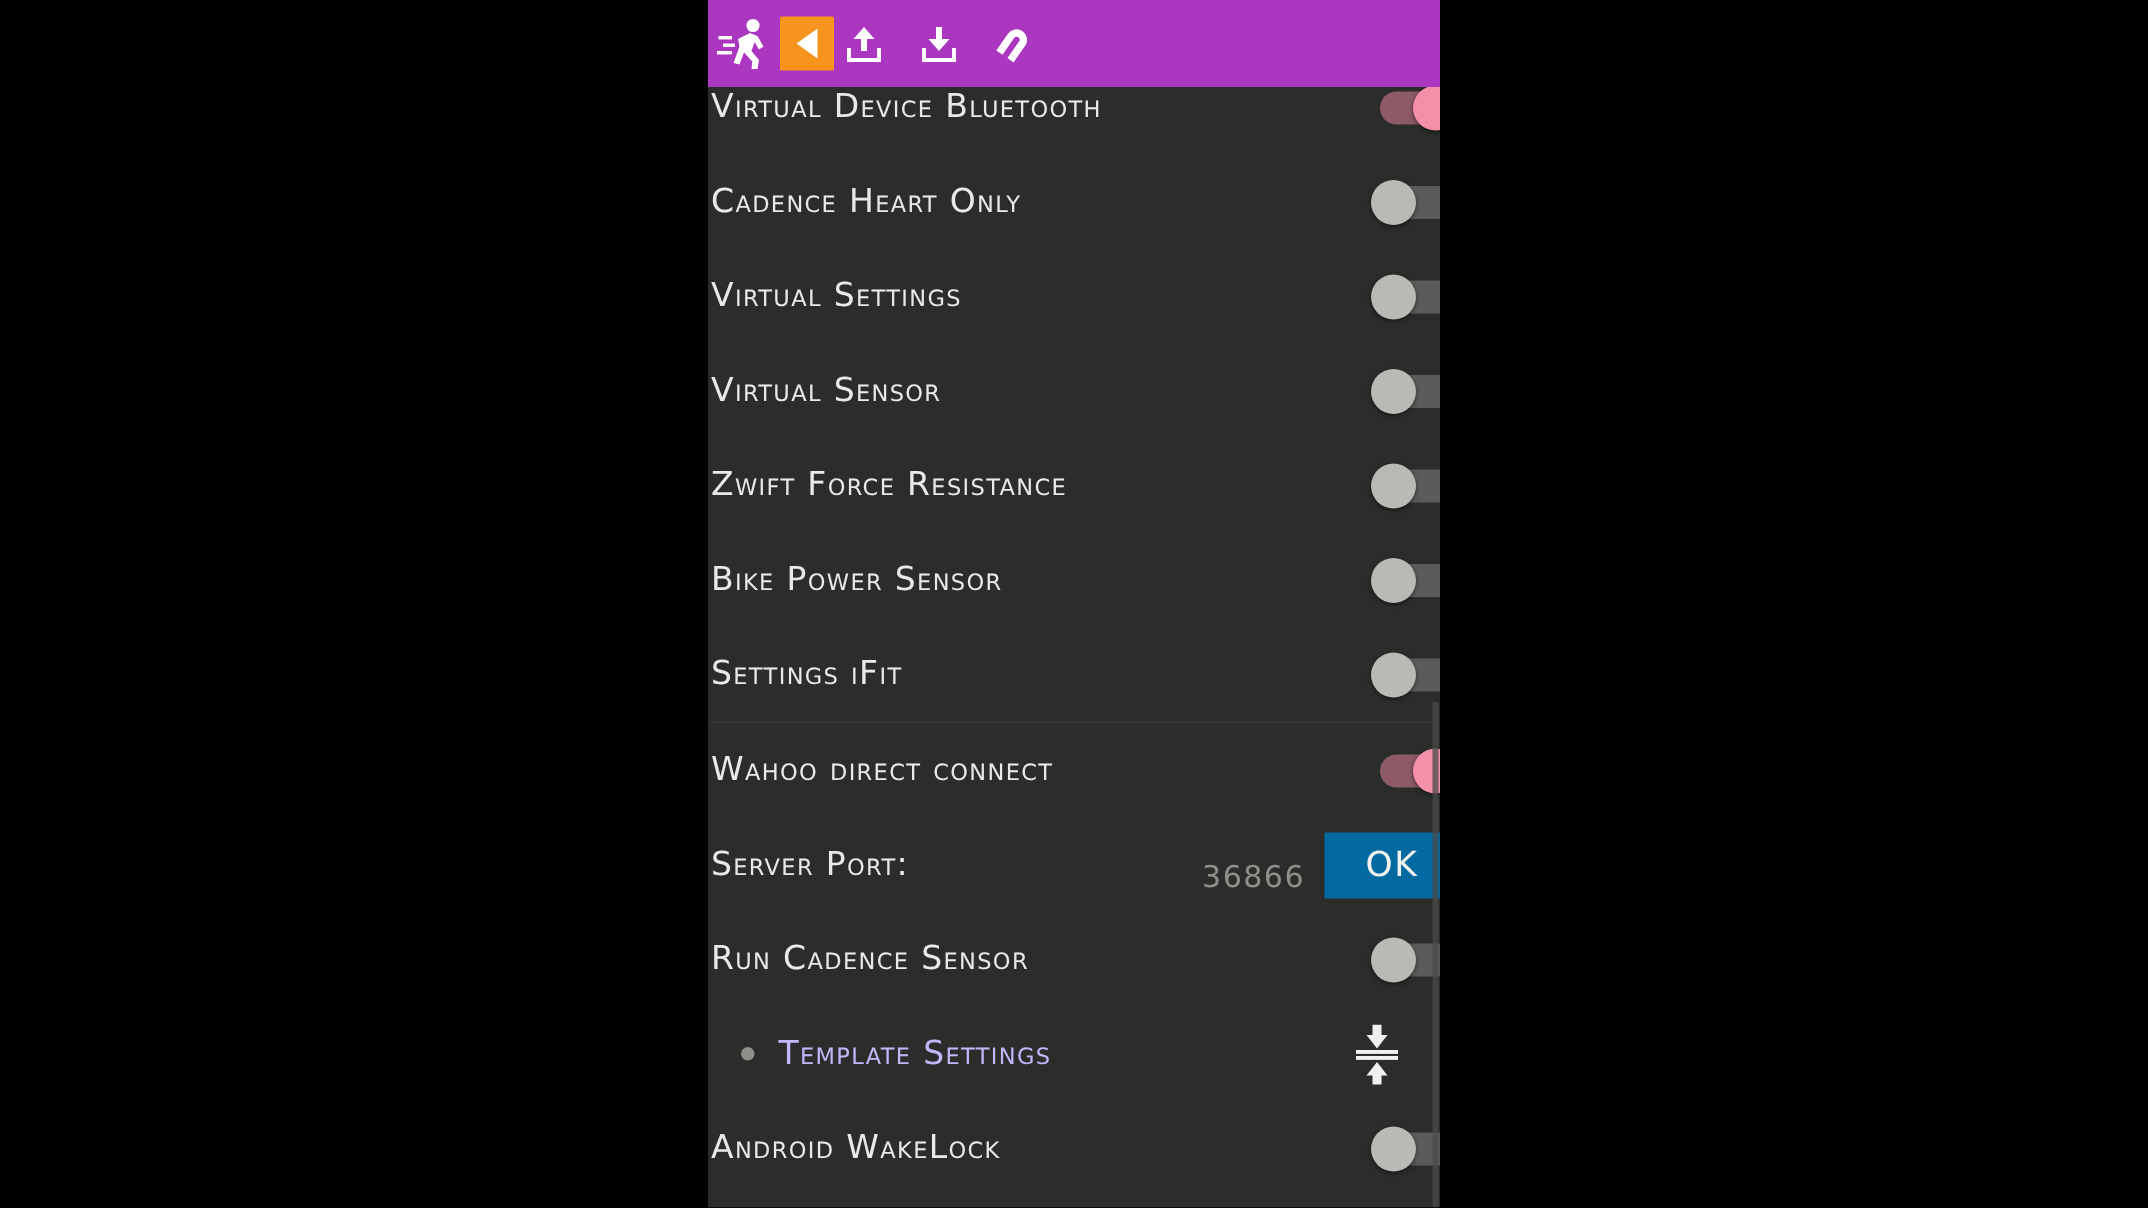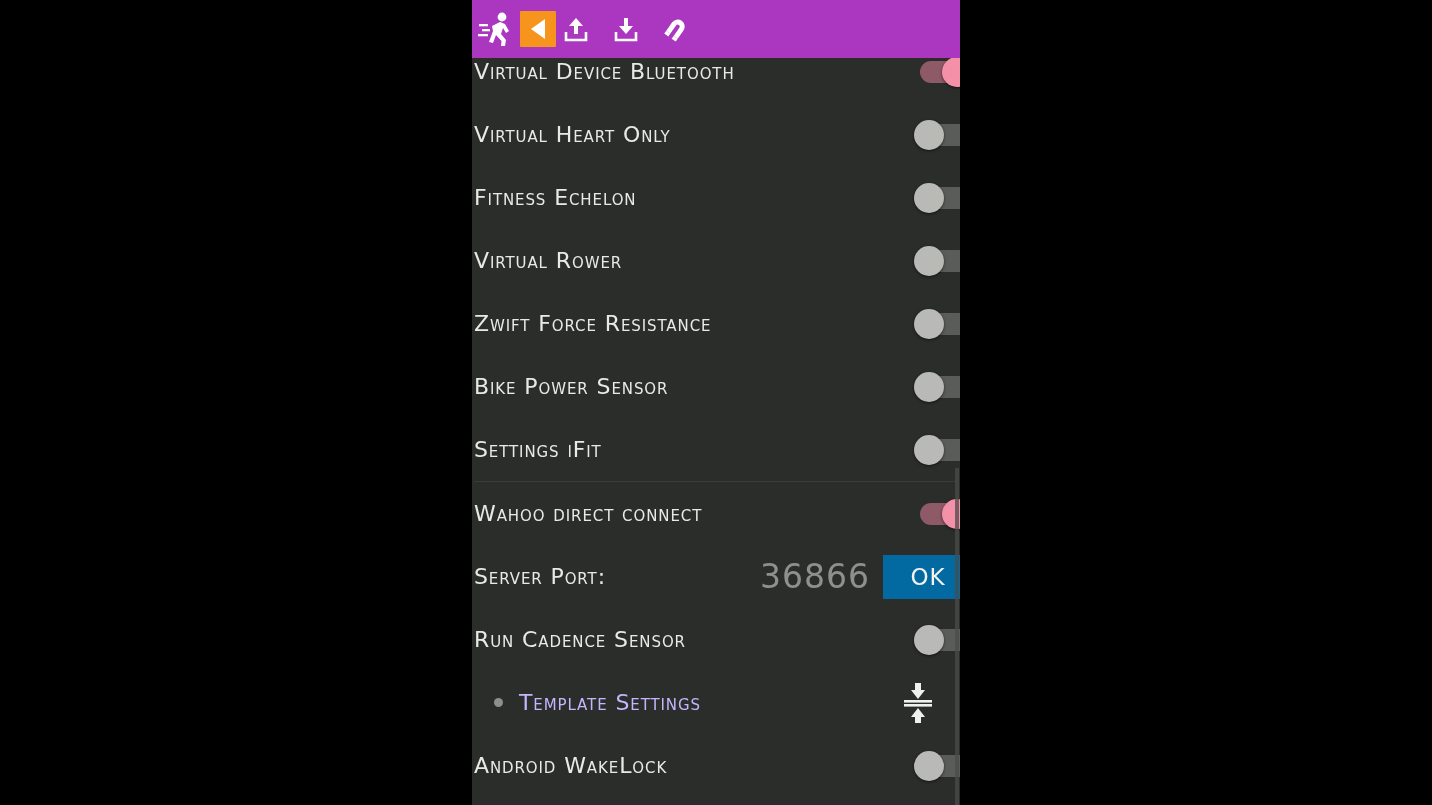--- a/index.html
+++ b/index.html
@@ -161,21 +161,21 @@
   .port-field {
     position: absolute;
     left: 256px;
     bottom: 8px;
     width: 144px;
   }
   .port-value {
     display: block;
     text-align: right;
     color: #8e908c;
-    font-size: 33px;
+    font-size: 20px;
     letter-spacing: 1px;
     padding-right: 2px;
     padding-bottom: 4px;
     font-family: "DejaVu Sans", sans-serif;
   }
   .port-underline {
     height: 1px;
     background: #6a6c6a;
     width: 100%;
   }
@@ -250,37 +250,37 @@
 
       <div class="row">
         <span class="row-label">Virtual Device Bluetooth</span>
         <span class="switch on">
           <span class="track"></span>
           <span class="thumb"></span>
         </span>
       </div>
 
       <div class="row">
-        <span class="row-label">Virtual Heart Only</span>
-        <span class="switch">
-          <span class="track"></span>
-          <span class="thumb"></span>
-        </span>
-      </div>
-
-      <div class="row">
-        <span class="row-label">Fitness Echelon</span>
-        <span class="switch">
-          <span class="track"></span>
-          <span class="thumb"></span>
-        </span>
-      </div>
-
-      <div class="row">
-        <span class="row-label">Virtual Rower</span>
+        <span class="row-label">Cadence Heart Only</span>
+        <span class="switch">
+          <span class="track"></span>
+          <span class="thumb"></span>
+        </span>
+      </div>
+
+      <div class="row">
+        <span class="row-label">Virtual Settings</span>
+        <span class="switch">
+          <span class="track"></span>
+          <span class="thumb"></span>
+        </span>
+      </div>
+
+      <div class="row">
+        <span class="row-label">Virtual Sensor</span>
         <span class="switch">
           <span class="track"></span>
           <span class="thumb"></span>
         </span>
       </div>
 
       <div class="row">
         <span class="row-label">Zwift Force Resistance</span>
         <span class="switch">
           <span class="track"></span>

